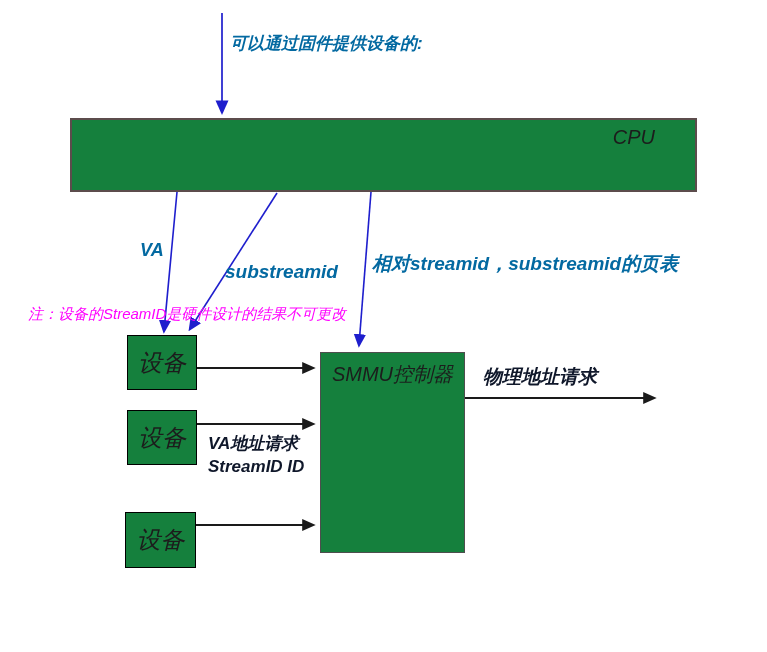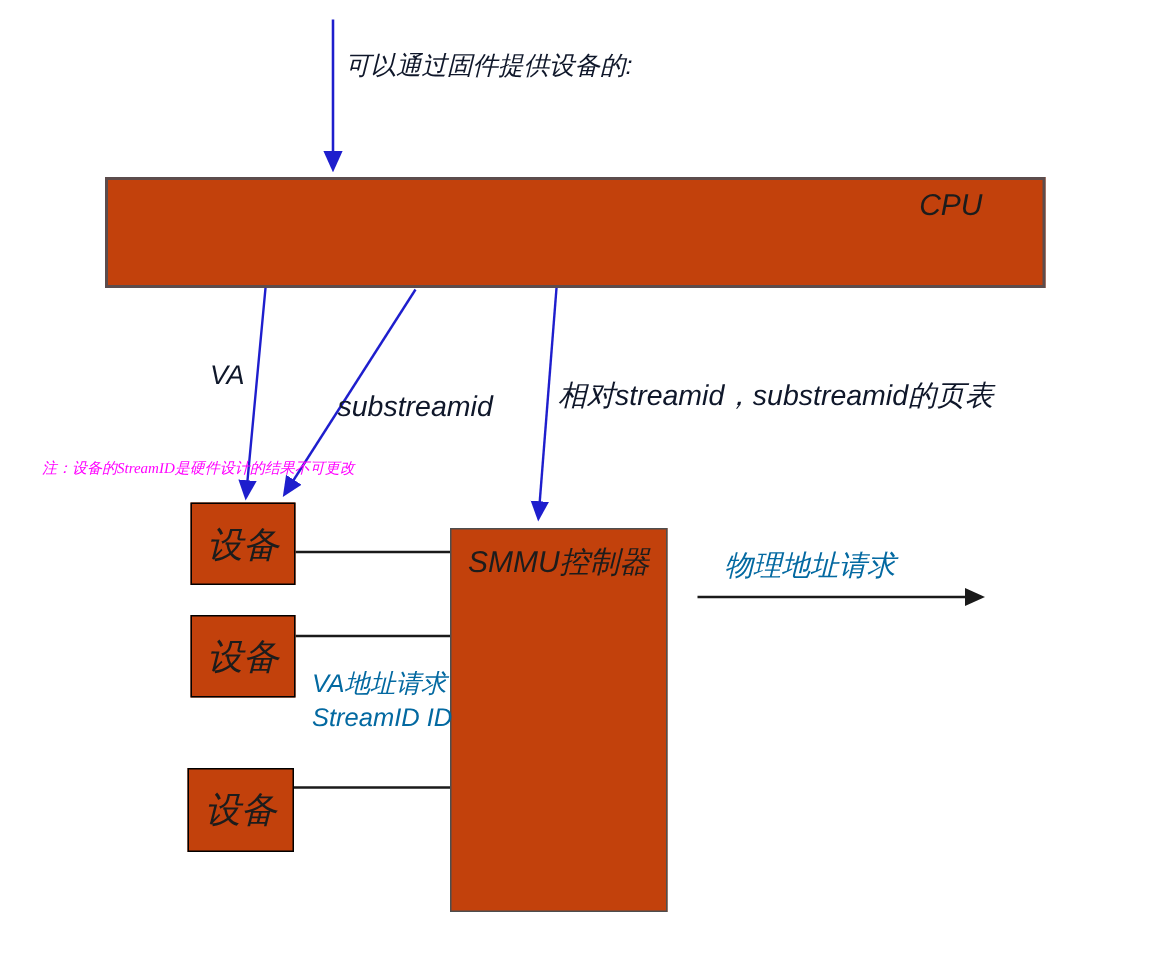--- a/index.html
+++ b/index.html
@@ -2,52 +2,52 @@
 <html><head>
 <meta charset="utf-8">
 <style>
   html,body{margin:0;padding:0;background:#ffffff;}
   .canvas{
     position:relative;width:767px;height:652px;background:#ffffff;overflow:hidden;
     font-family:"Liberation Sans","DejaVu Sans",sans-serif;font-style:italic;
   }
   .overlay{position:absolute;left:0;top:0;width:767px;height:652px;pointer-events:none;}
   .box{
-    position:absolute;background:#c2410c;box-sizing:border-box;
+    position:absolute;background:#15803d;box-sizing:border-box;
     display:flex;align-items:center;justify-content:center;
     color:#1c1c1c;
   }
   .cpu-box{
     left:70px;top:118px;width:627px;height:74px;
     border:2px solid #5c4c4c;
     align-items:flex-start;justify-content:flex-end;
     font-size:20px;padding:6px 40px 0 0;
   }
   .device-box{
     width:70px;height:55px;border:1px solid #000000;font-size:24px;
   }
   .device-1{left:127px;top:335px;}
   .device-2{left:127px;top:410px;}
   .device-3{left:125px;top:512px;width:71px;height:56px;}
   .smmu-box{
-    left:300px;top:352px;width:145px;height:256px;
+    left:320px;top:352px;width:145px;height:201px;
     border:1.5px solid #4e4e4e;
     align-items:flex-start;justify-content:center;
     font-size:20px;padding-top:8px;
   }
   .txt{position:absolute;white-space:nowrap;}
-  .blue{color:#0f172a;}
-  .black{color:#0369a1;}
+  .blue{color:#0369a1;font-weight:bold;}
+  .black{color:#0f172a;font-weight:bold;}
   .magenta{color:#ff00ff;}
   .firmware-note{left:230px;top:32px;font-size:17px;line-height:24px;}
   .va-label{left:140px;top:240px;font-size:18px;text-align:center;}
   .substreamid-label{left:225px;top:261px;font-size:19px;}
   .pagetable-label{left:372px;top:251px;font-size:19px;}
-  .hw-note{left:28px;top:305px;font-size:10px;font-family:Liberation Serif, serif;}
-  .request-block{left:208px;top:432px;font-size:17px;line-height:23px;margin-top:12px;}
+  .hw-note{left:28px;top:305px;font-size:15px;}
+  .request-block{left:208px;top:432px;font-size:17px;line-height:23px;}
   .phys-label{left:483px;top:364px;font-size:19px;}
 </style>
 </head>
 <body>
 
 <div class="canvas">
 
   <svg class="overlay" viewBox="0 0 767 652" xmlns="http://www.w3.org/2000/svg">
     <defs>
       <marker id="ah-blue" viewBox="0 0 10 10" refX="8" refY="5" markerWidth="8.5" markerHeight="8.5" orient="auto">

